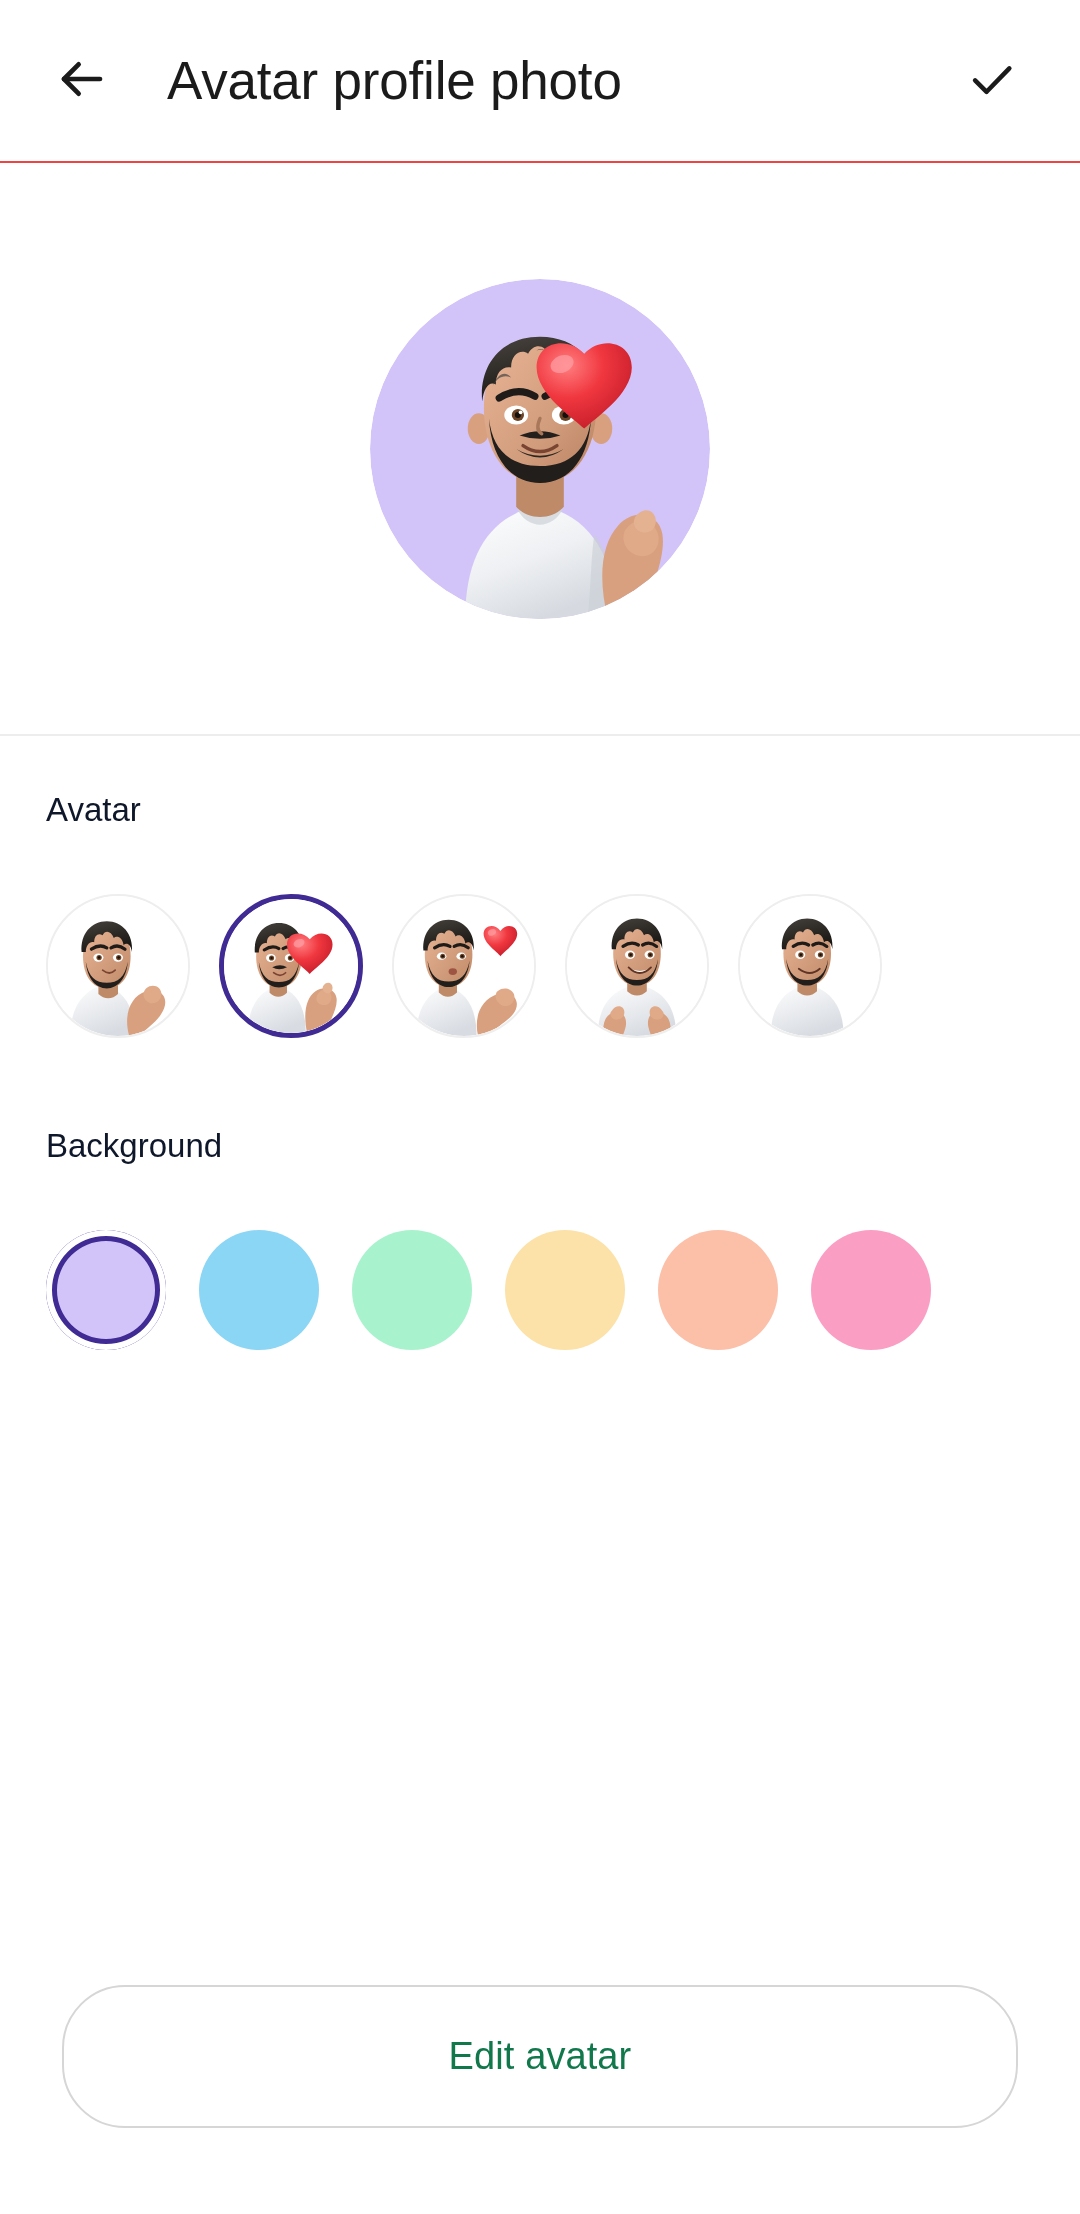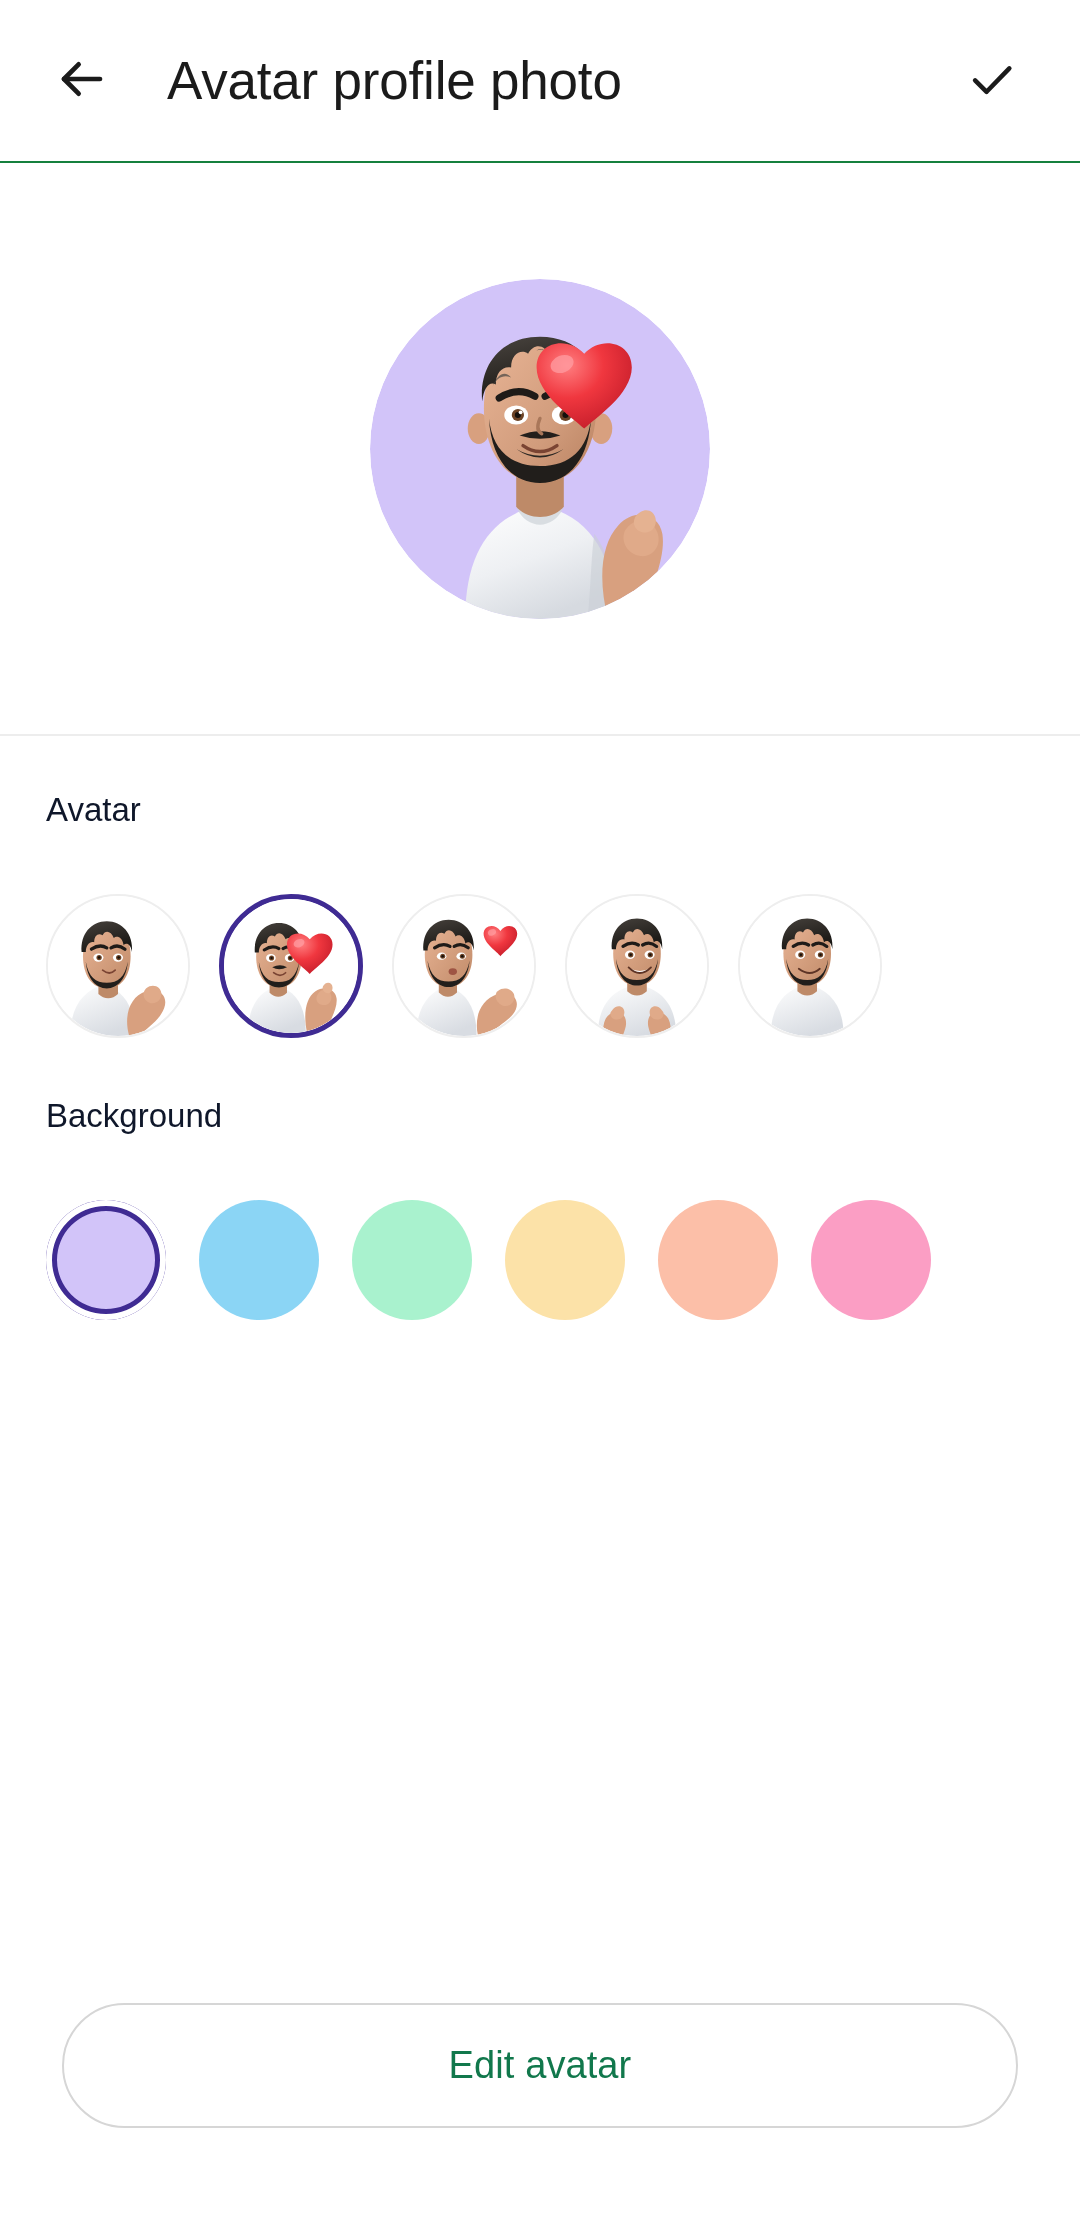--- a/index.html
+++ b/index.html
@@ -23,21 +23,21 @@
   }
 
   
   .appbar {
     position: relative;
     height: 163px;
     flex: 0 0 163px;
     display: flex;
     align-items: center;
     background: #ffffff;
-    border-bottom: 2px solid #15803d;
+    border-bottom: 2px solid #ef4444;
     padding: 0 46px 0 46px;
   }
 
   .back-btn {
     width: 72px;
     height: 72px;
     display: flex;
     align-items: center;
     justify-content: center;
     border: none;
@@ -96,21 +96,21 @@
   
   .section-label {
     font-size: 33px;
     color: #0f172a;
     font-weight: 400;
     padding-left: 46px;
     line-height: 1;
   }
 
   .avatar-label-wrap { margin-top: 57px; }
-  .bg-label-wrap { margin-top: 33px; }
+  .bg-label-wrap { margin-top: 63px; }
 
   
   .thumb-strip {
     margin-top: 40px;
     display: flex;
     align-items: center;
     gap: 29px;
     padding-left: 46px;
     overflow: hidden;
     height: 200px;
@@ -169,21 +169,21 @@
   .flex-spacer { flex: 1 1 auto; }
 
   
   .footer {
     flex: 0 0 auto;
     padding: 0 62px 86px 62px;
   }
 
   .edit-avatar-btn {
     width: 100%;
-    height: 125px;
+    height: 143px;
     border-radius: 63px;
     border: 2px solid #d6d6d6;
     background: #ffffff;
     color: #11784c;
     font-size: 38px;
     font-family: "Liberation Sans", "DejaVu Sans", sans-serif;
     font-weight: 500;
     letter-spacing: 0.1px;
     cursor: pointer;
     display: flex;

